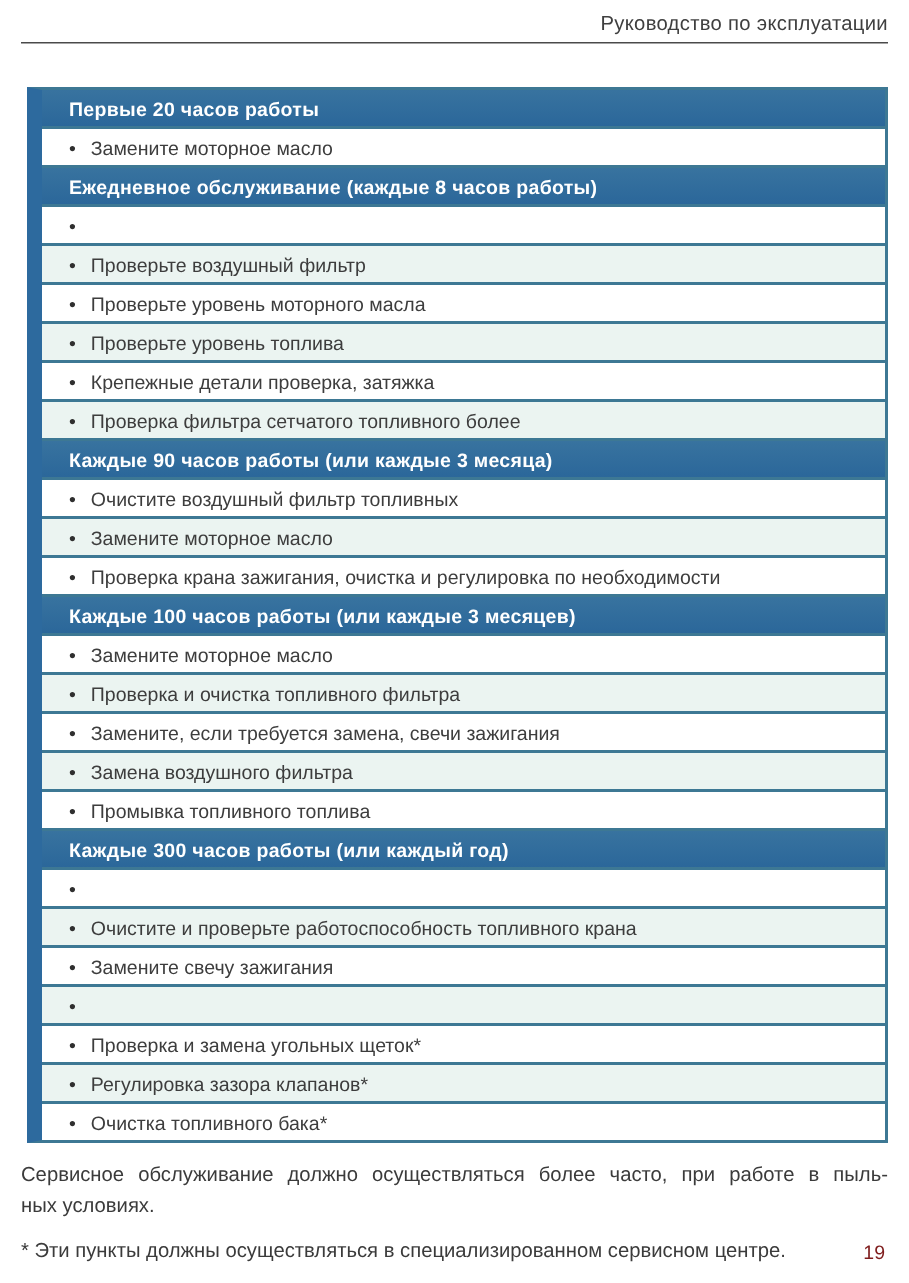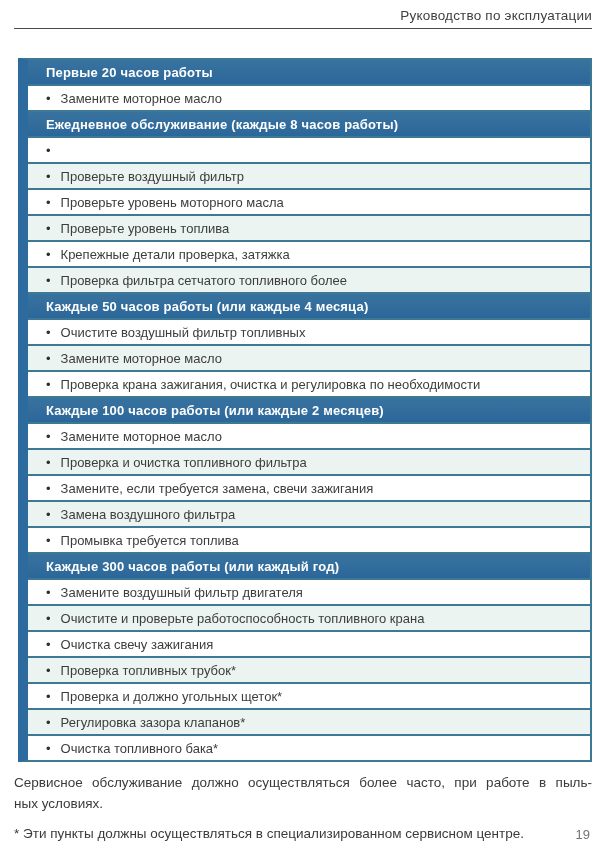--- a/index.html
+++ b/index.html
@@ -75,21 +75,21 @@
     text-align-last: justify;
   }
   .asterisk-note {
     margin-top: 9px;
   }
   .page-number {
     position: absolute;
     right: 16px;
     bottom: 13px;
     font-size: 13px;
-    color: #737373;
+    color: #7f1d1d;
   }
 </style>
 </head>
 <body>
 
 <div class="page">
 
   <div class="page-header">
     <span>Руководство по эксплуатации</span>
   </div>
@@ -120,76 +120,74 @@
       </div>
     <div class="band trow">
         <span class="bullet">•</span>
         <span>Крепежные детали проверка, затяжка</span>
       </div>
     <div class="band trow alt">
         <span class="bullet">•</span>
         <span>Проверка фильтра сетчатого топливного более</span>
       </div>
 
-    <div class="band thead">Каждые 50 часов работы (или каждые 4 месяца)</div>
+    <div class="band thead">Каждые 90 часов работы (или каждые 3 месяца)</div>
     <div class="band trow">
         <span class="bullet">•</span>
         <span>Очистите воздушный фильтр топливных</span>
       </div>
     <div class="band trow alt">
         <span class="bullet">•</span>
         <span>Замените моторное масло</span>
       </div>
     <div class="band trow">
         <span class="bullet">•</span>
         <span>Проверка крана зажигания, очистка и регулировка по необходимости</span>
       </div>
 
-    <div class="band thead">Каждые 100 часов работы (или каждые 2 месяцев)</div>
+    <div class="band thead">Каждые 100 часов работы (или каждые 3 месяцев)</div>
     <div class="band trow">
         <span class="bullet">•</span>
         <span>Замените моторное масло</span>
       </div>
     <div class="band trow alt">
         <span class="bullet">•</span>
         <span>Проверка и очистка топливного фильтра</span>
       </div>
     <div class="band trow">
         <span class="bullet">•</span>
         <span>Замените, если требуется замена, свечи зажигания</span>
       </div>
     <div class="band trow alt">
         <span class="bullet">•</span>
         <span>Замена воздушного фильтра</span>
       </div>
     <div class="band trow">
         <span class="bullet">•</span>
-        <span>Промывка требуется топлива</span>
+        <span>Промывка топливного топлива</span>
       </div>
 
     <div class="band thead">Каждые 300 часов работы (или каждый год)</div>
     <div class="band trow">
         <span class="bullet">•</span>
-        <span>Замените воздушный фильтр двигателя</span>
       </div>
     <div class="band trow alt">
         <span class="bullet">•</span>
         <span>Очистите и проверьте работоспособность топливного крана</span>
       </div>
     <div class="band trow">
         <span class="bullet">•</span>
-        <span>Очистка свечу зажигания</span>
-      </div>
-    <div class="band trow alt">
-        <span class="bullet">•</span>
-        <span>Проверка топливных трубок*</span>
-      </div>
-    <div class="band trow">
-        <span class="bullet">•</span>
-        <span>Проверка и должно угольных щеток*</span>
+        <span>Замените свечу зажигания</span>
+      </div>
+    <div class="band trow alt">
+        <span class="bullet">•</span>
+      </div>
+    <div class="band trow">
+        <span class="bullet">•</span>
+        <span>Проверка и замена угольных щеток*</span>
       </div>
     <div class="band trow alt">
         <span class="bullet">•</span>
         <span>Регулировка зазора клапанов*</span>
       </div>
     <div class="band trow">
         <span class="bullet">•</span>
         <span>Очистка топливного бака*</span>
       </div>
 

